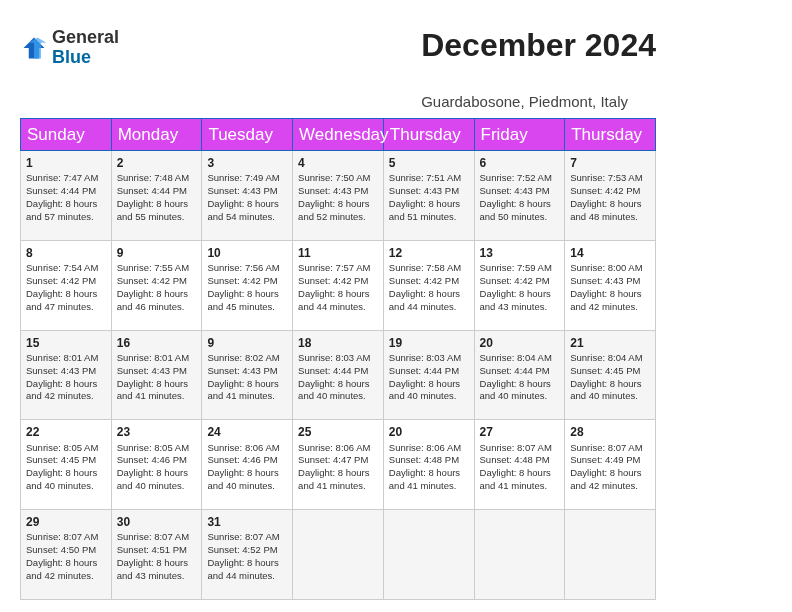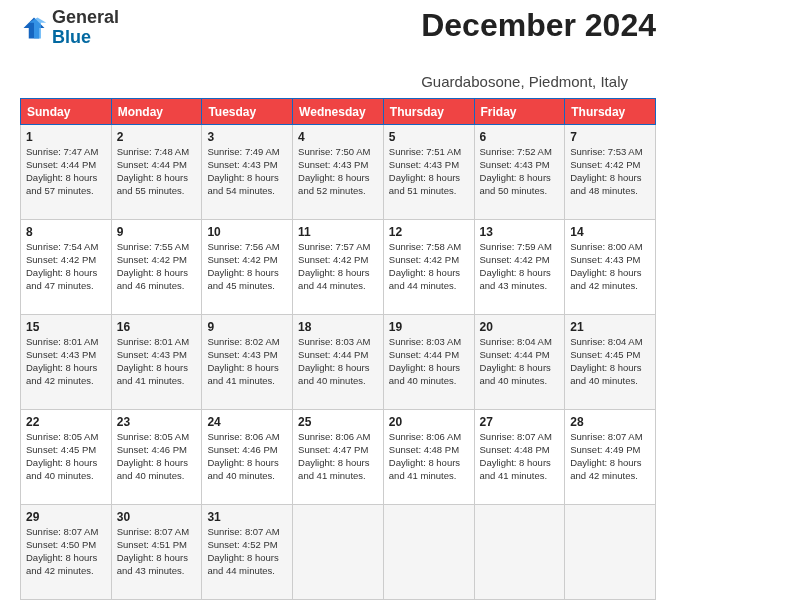--- a/index.html
+++ b/index.html
@@ -6,21 +6,21 @@
     body {
       font-family: Arial, sans-serif;
       background: #fff;
       width: 792px;
       height: 612px;
       overflow: hidden;
     }
     .page {
       width: 676px;
       height: 612px;
-      padding: 8px 20px 12px 20px;
+      padding: 28px 20px 12px 20px;
       display: flex;
       flex-direction: column;
     }
     .header {
       display: flex;
       justify-content: space-between;
       align-items: flex-start;
       margin-bottom: 8px;
     }
     .logo {
@@ -52,26 +52,26 @@
       color: #444;
       margin-top: 30px;
     }
     .calendar-table {
       width: 100%;
       border-collapse: collapse;
       flex: 1;
       table-layout: fixed;
     }
     .calendar-table th {
-      background-color: #ef4444;
+      background-color: #d946ef;
       color: #fff;
       text-align: left;
       padding: 6px 6px 5px 6px;
-      font-size: 12px;
-      font-weight: bold;
+      font-size: 17px;
+      font-weight: normal;
       border: 1px solid #1565c0;
     }
     .calendar-table td {
       border: 1px solid #ccc;
       vertical-align: top;
       padding: 4px 5px;
       font-size: 9.5px;
       color: #333;
       line-height: 1.35;
       height: 80px;

